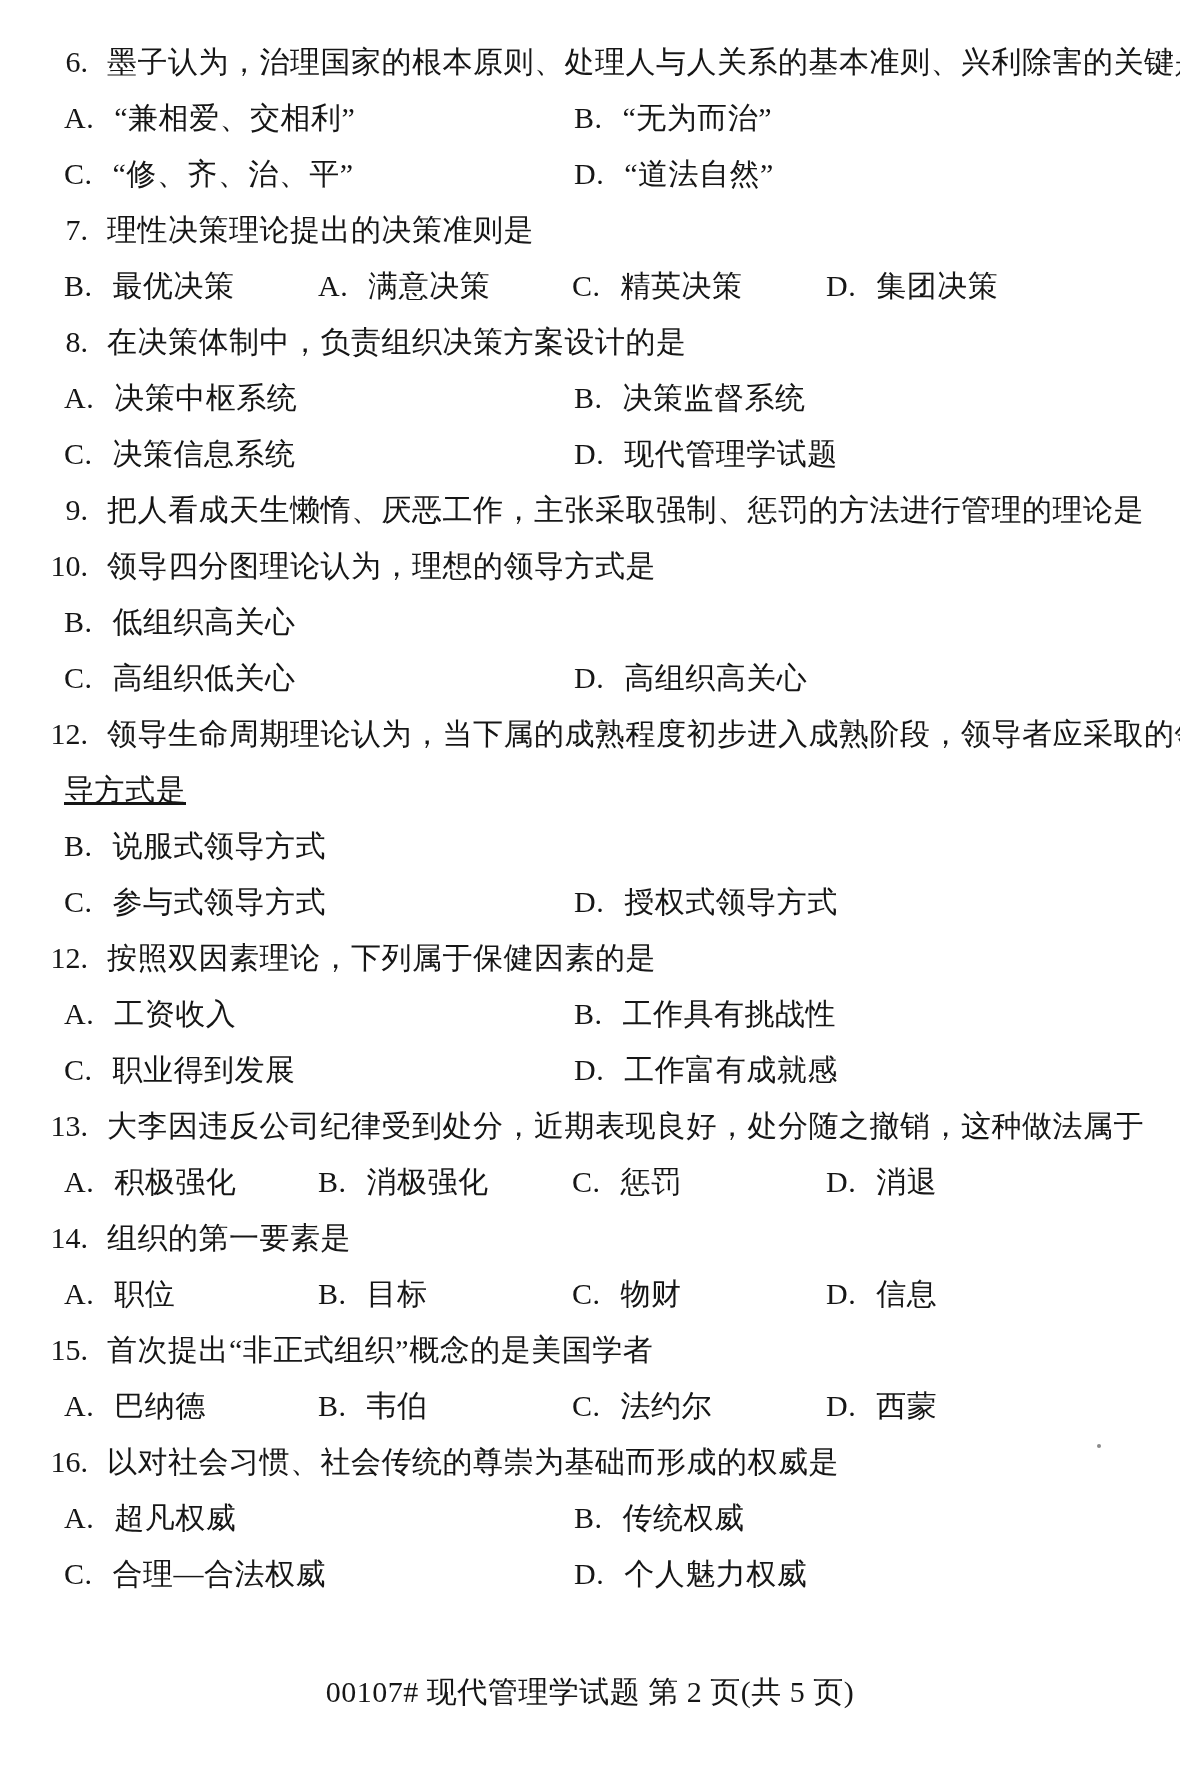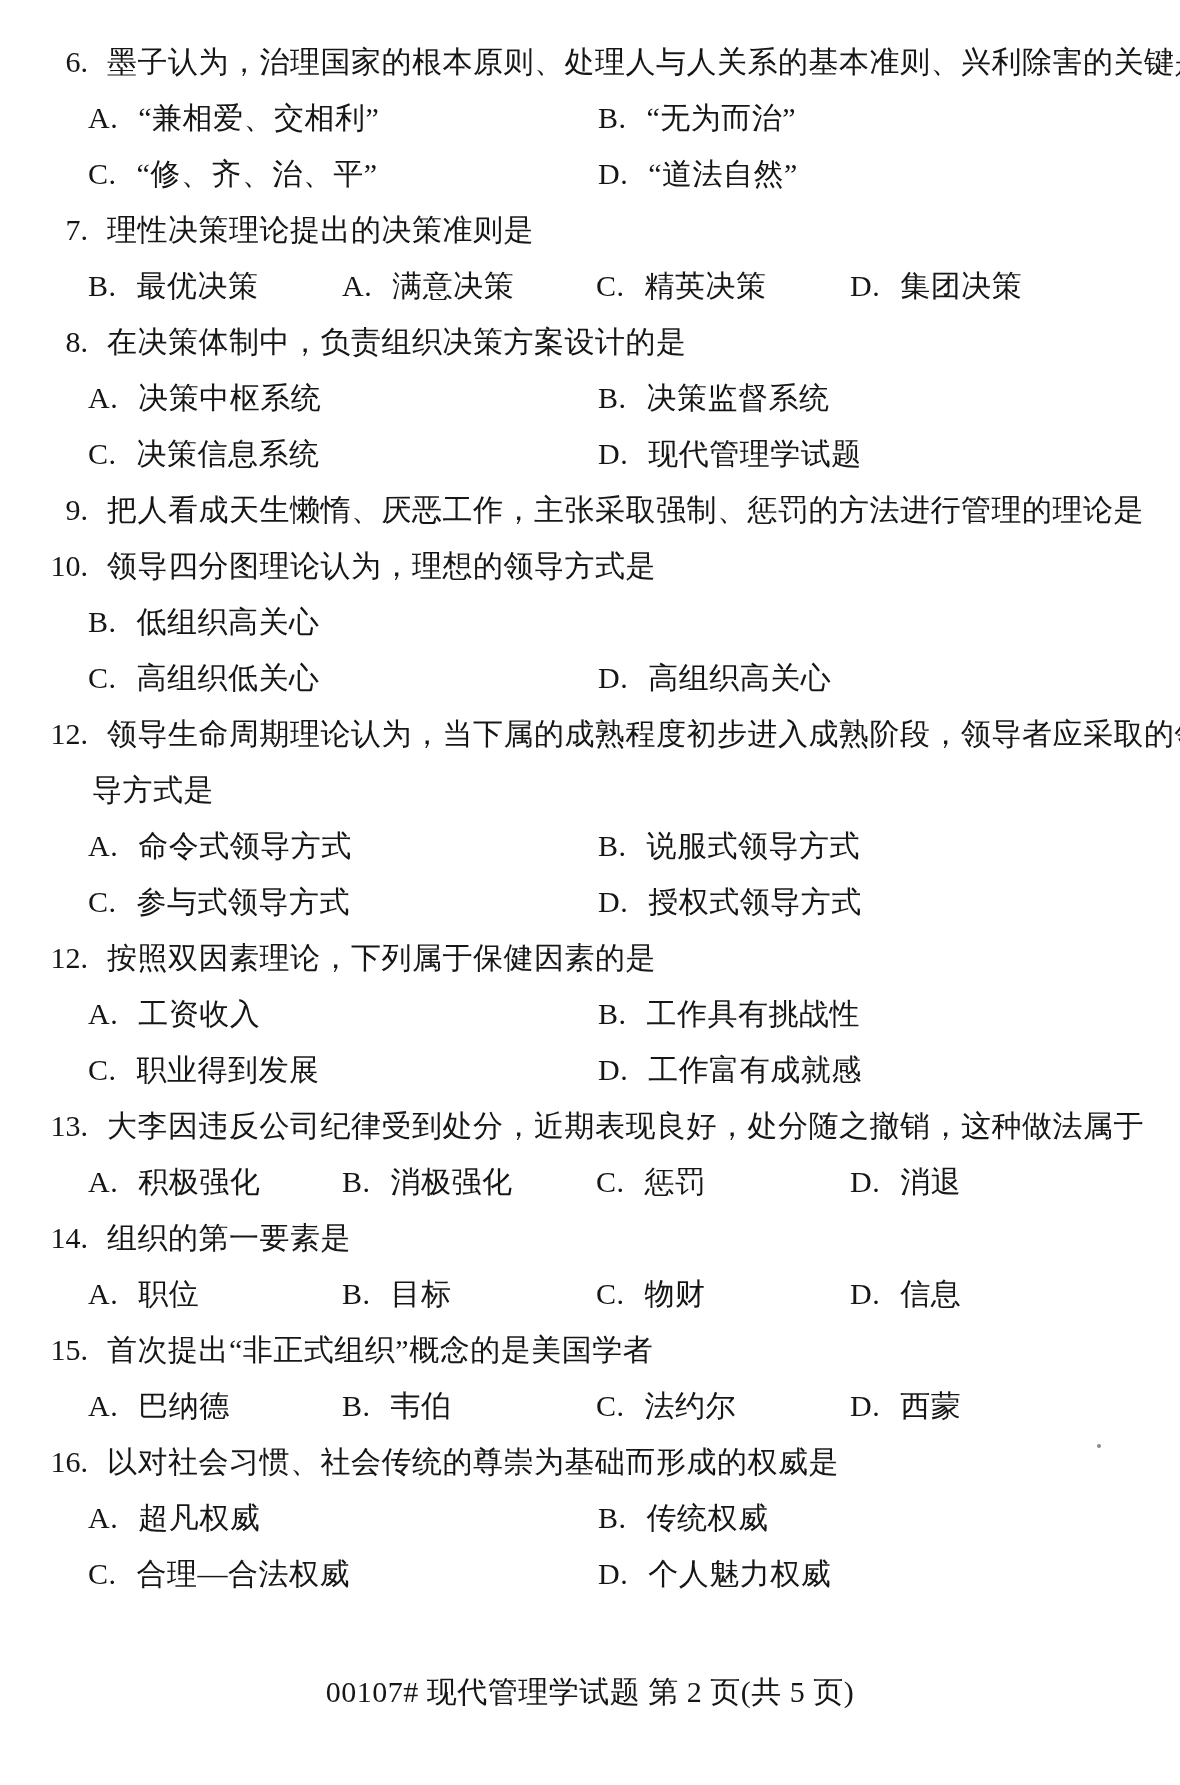--- a/index.html
+++ b/index.html
@@ -11,22 +11,22 @@
     color:#161616;
     font-family:"Liberation Serif","DejaVu Serif",serif;
     font-size:30px;
     box-sizing:border-box;
     padding-top:34px;
     overflow:hidden;
   }
   .line { height:56px; display:flex; align-items:center; white-space:nowrap; }
   .stem .qnum { flex:0 0 88px; width:88px; text-align:right; }
   .stem .qtext { margin-left:19px; letter-spacing:0.5px; }
-  .stem2 { padding-left:92px; letter-spacing:0.5px; }
-  .opts { display:grid; padding-left:88px; align-items:center; }
+  .stem2 { padding-left:64px; letter-spacing:0.5px;text-decoration:underline; }
+  .opts { display:grid; padding-left:64px; align-items:center; }
   .opts.c4 { grid-template-columns:254px 254px 254px 1fr; }
   .opts.c2 { grid-template-columns:510px 1fr; }
   .opt { word-spacing:12px; letter-spacing:0.5px; }
   .footer {
     position:absolute; left:0; top:1664px;
     width:100%; height:56px;
     display:flex; align-items:center; justify-content:center;
     letter-spacing:0.5px;
   }
   .speck {
@@ -104,21 +104,20 @@
     </div>
   </div>
 
   <div>
     <div class="line stem">
       <span class="qnum">12.</span>
       <span class="qtext">领导生命周期理论认为，当下属的成熟程度初步进入成熟阶段，领导者应采取的领</span>
     </div>
     <div class="line stem2">导方式是</div>
     <div class="line opts c2">
-      <span class="opt">A. 命令式领导方式</span>
       <span class="opt">B. 说服式领导方式</span>
     </div>
     <div class="line opts c2">
       <span class="opt">C. 参与式领导方式</span>
       <span class="opt">D. 授权式领导方式</span>
     </div>
   </div>
 
   <div>
     <div class="line stem">

